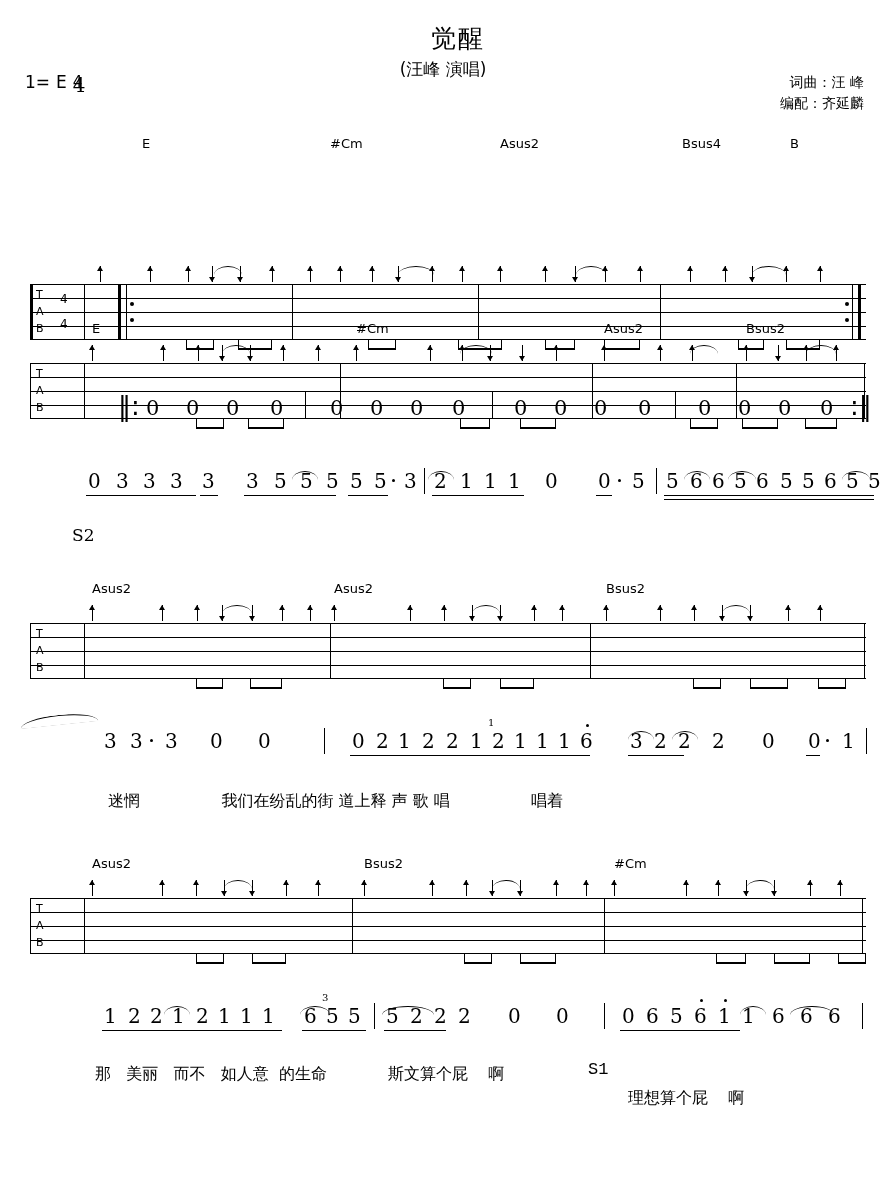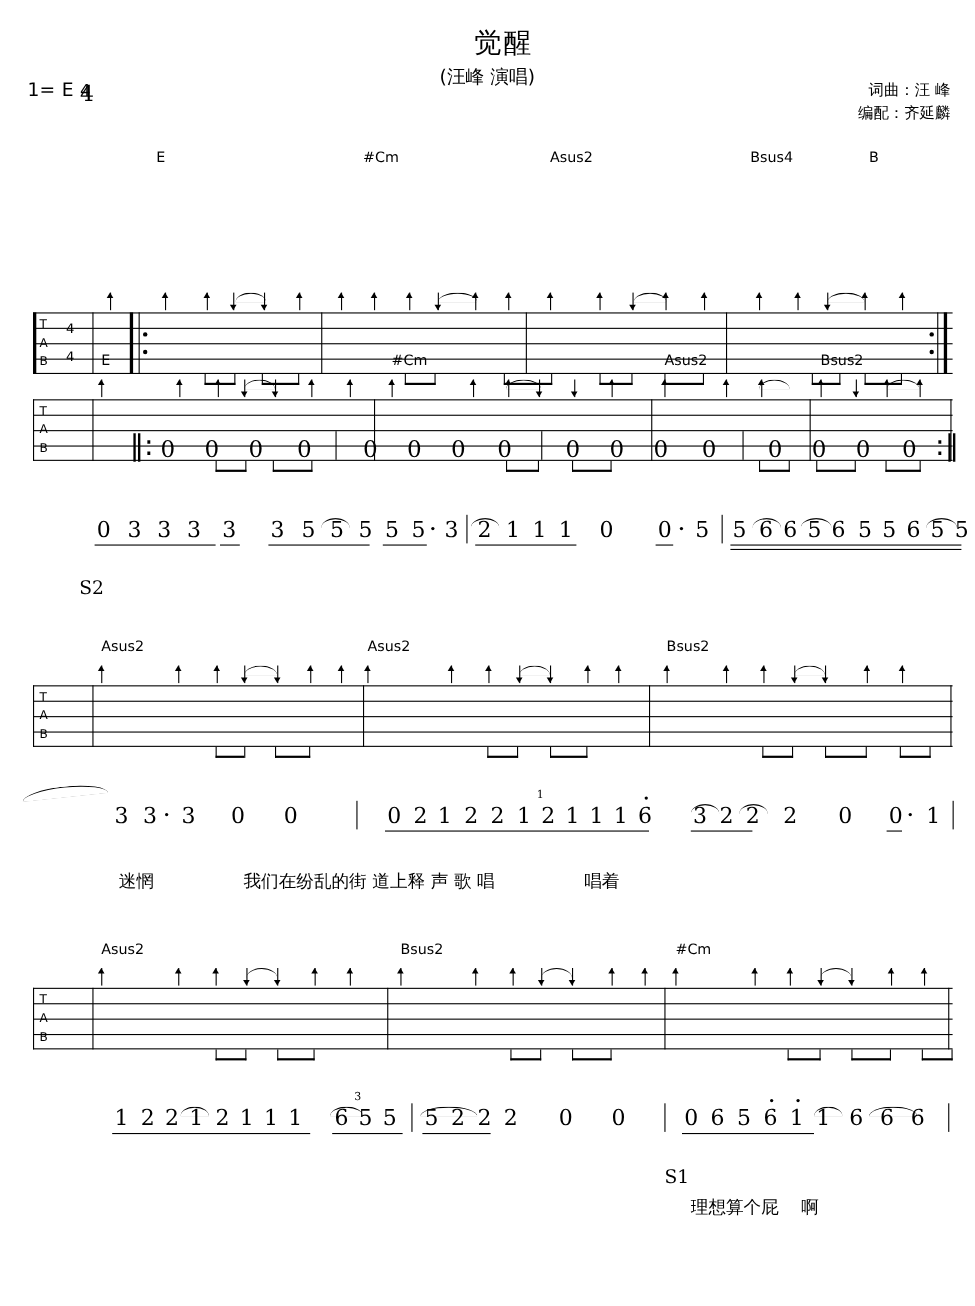--- a/index.html
+++ b/index.html
@@ -626,16 +626,17 @@
     <span class="num" style="left:772px;">6</span>
     <span class="num" style="left:800px;">6</span>
     <span class="num" style="left:828px;">6</span>
     <span class="dotabove" style="left:700px;top:-7px;"></span>
     <span class="dotabove" style="left:724px;top:-7px;"></span>
     <span class="underline1" style="left:620px;top:24px;width:120px;"></span>
     <span class="slur" style="left:740px;width:26px;"></span>
     <span class="slur" style="left:790px;width:44px;"></span>
     <span class="bar-j" style="left:862px;top:-3px;height:26px;"></span>
 
+    <span class="lyric" style="left:95px;top:58px;">那   美丽   而不   如人意  的生命            斯文算个屁    啊</span>
     <span class="lyric" style="left:628px;top:82px;">理想算个屁    啊</span>
-    <span class="segno" style="left:604px;top:54px;">S1</span>
+    <span class="segno" style="left:588px;top:54px;font-family:Liberation Mono, monospace;">S1</span>
   </div>
 </div>
 
 </body></html>

